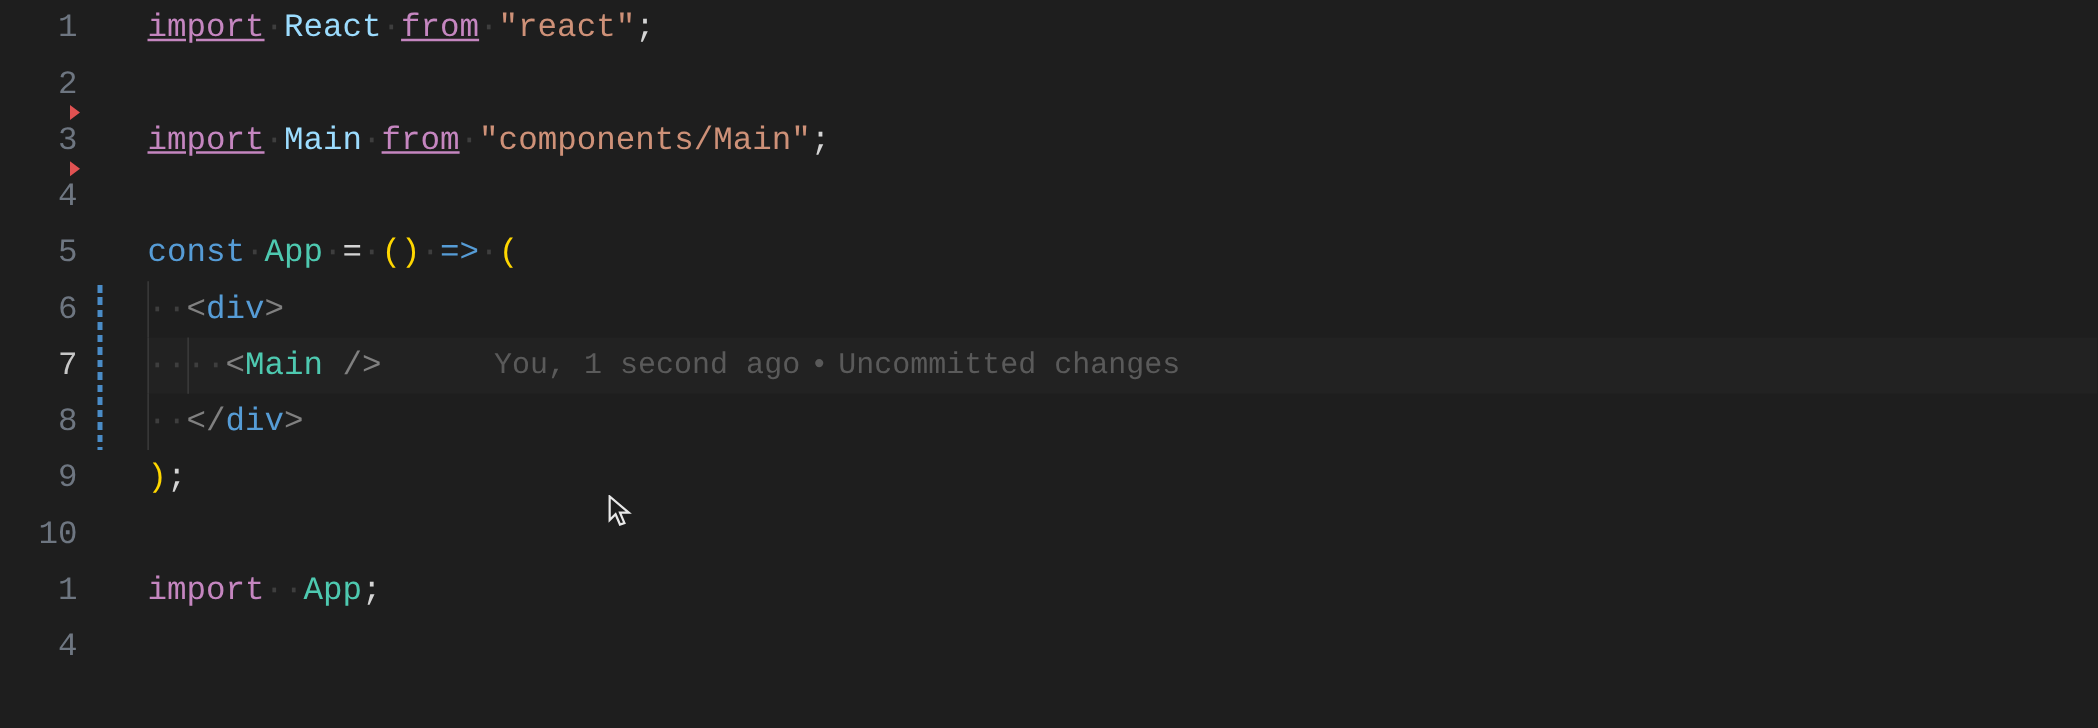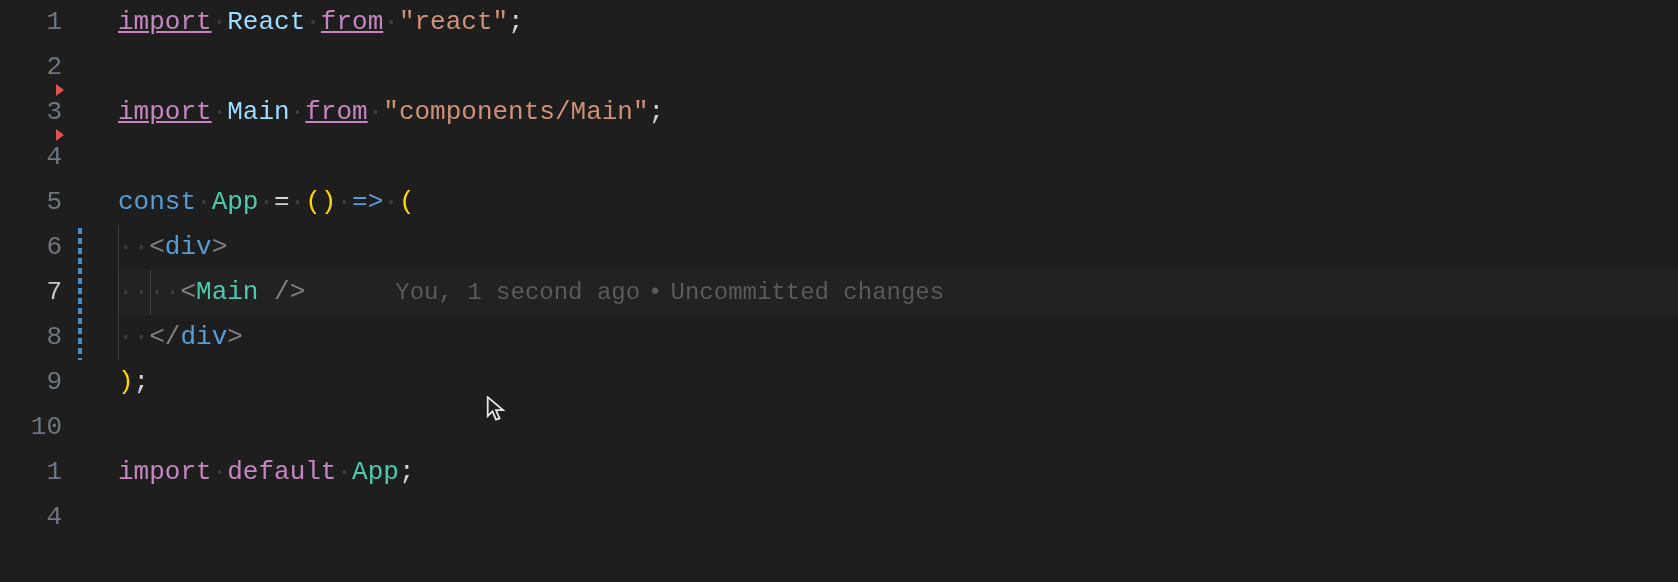--- a/index.html
+++ b/index.html
@@ -181,21 +181,21 @@
     <div class="code-line"><span class="indent-guide" style="left:0px"></span><span class="whitespace-dot">··</span><span class="bracket">&lt;</span><span class="tag">div</span><span class="bracket">&gt;</span></div>
 
     <div class="code-line current"><span class="indent-guide" style="left:0px"></span><span class="indent-guide" style="left:32px"></span><span class="whitespace-dot">····</span><span class="bracket">&lt;</span><span class="jsx-tag">Main</span><span class="bracket"> /&gt;</span><span class="codelens"><span>You, 1 second ago</span><span class="dot">•</span><span>Uncommitted changes</span></span></div>
 
     <div class="code-line"><span class="indent-guide" style="left:0px"></span><span class="whitespace-dot">··</span><span class="bracket">&lt;/</span><span class="tag">div</span><span class="bracket">&gt;</span></div>
 
     <div class="code-line"><span class="paren-yellow">)</span><span class="punct">;</span></div>
 
     <div class="code-line"></div>
 
-    <div class="code-line"><span class="kw-export">import</span><span class="whitespace-dot">·</span><span class="kw-default">default</span><span class="whitespace-dot">·</span><span class="ident-type">App</span><span class="punct">;</span></div>
+    <div class="code-line"><span class="kw-export">import</span><span class="whitespace-dot">·</span><span class="whitespace-dot">·</span><span class="ident-type">App</span><span class="punct">;</span></div>
 
     <div class="code-line"></div>
   </div>
 </div>
 
 <div class="cursor-pointer">
   <svg viewBox="0 0 16 22" fill="none" stroke="#e8e8e8" stroke-width="1.5">
     <path d="M1 1 L1 17 L5 13 L8 20 L11 19 L8 12 L14 12 Z" fill="#1e1e1e"></path>
   </svg>
 </div>

